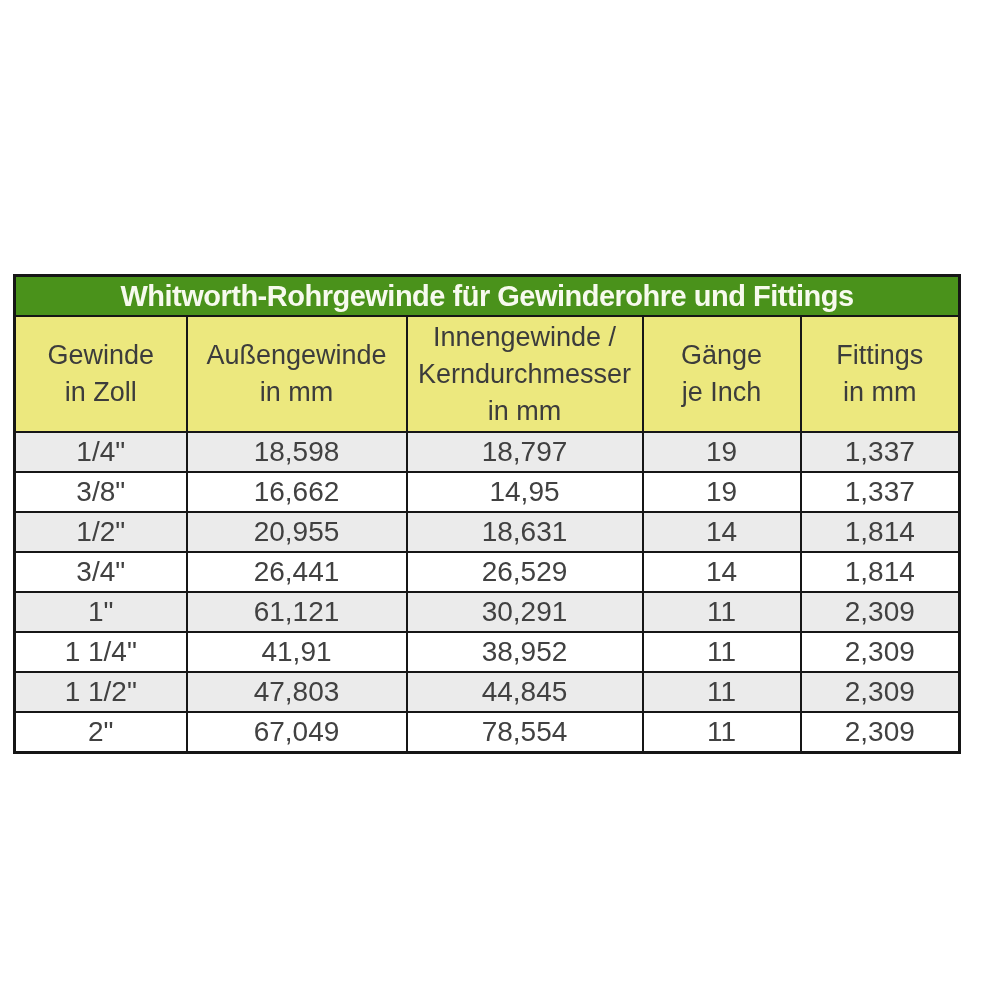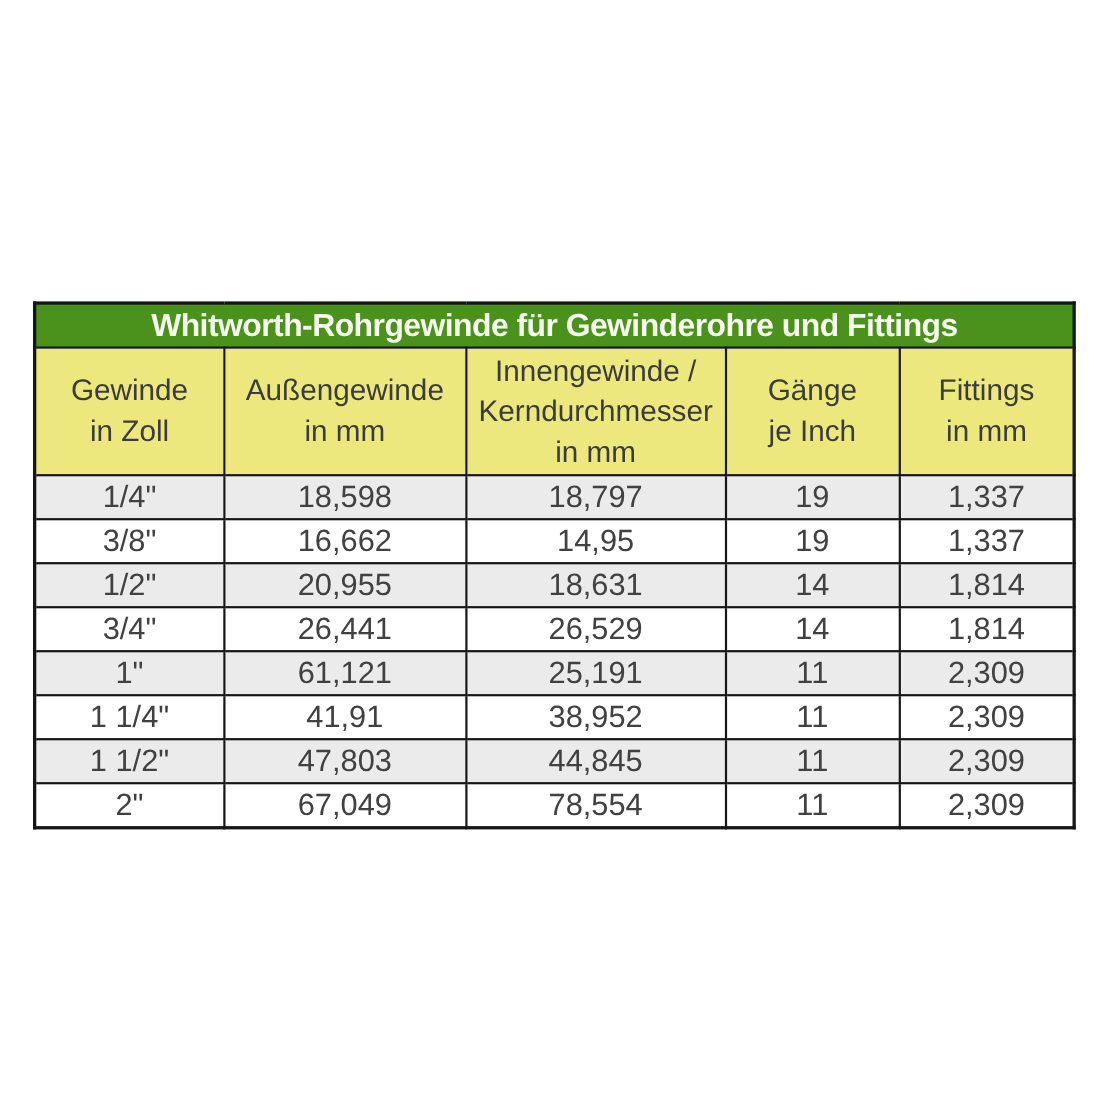--- a/index.html
+++ b/index.html
@@ -14,21 +14,21 @@
     position: relative;
     overflow: hidden;
   }
   .page {
     position: absolute;
     inset: 0;
     background: #ffffff;
   }
   .table-wrap {
     position: absolute;
-    left: 30px;
+    left: 13px;
     top: 274px;
     width: 945px;
   }
   table.whitworth-table {
     width: 100%;
     border-collapse: collapse;
     table-layout: fixed;
     border: 3px solid #161616;
   }
   .title-cell {
@@ -135,21 +135,21 @@
           <tr class="row-plain">
             <td class="data-cell">3/4"</td>
             <td class="data-cell">26,441</td>
             <td class="data-cell">26,529</td>
             <td class="data-cell">14</td>
             <td class="data-cell">1,814</td>
           </tr>
           <tr class="row-shaded">
             <td class="data-cell">1"</td>
             <td class="data-cell">61,121</td>
-            <td class="data-cell">25,191</td>
+            <td class="data-cell">30,291</td>
             <td class="data-cell">11</td>
             <td class="data-cell">2,309</td>
           </tr>
           <tr class="row-plain">
             <td class="data-cell">1 1/4"</td>
             <td class="data-cell">41,91</td>
             <td class="data-cell">38,952</td>
             <td class="data-cell">11</td>
             <td class="data-cell">2,309</td>
           </tr>

